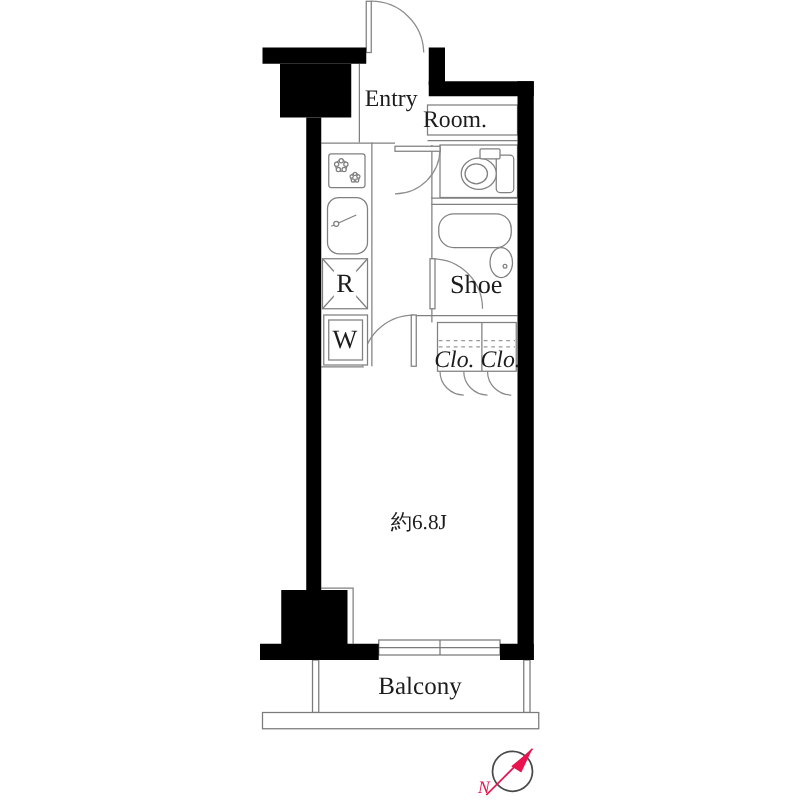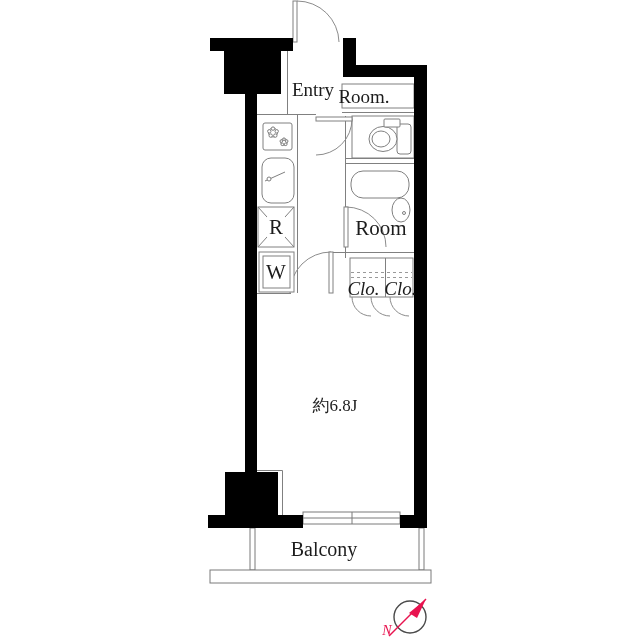--- a/index.html
+++ b/index.html
@@ -141,22 +141,22 @@
       <rect x="343" y="38" width="13" height="30"></rect>
     </g>
 
     <g>
       <circle cx="410" cy="617" r="16" fill="none" stroke="#4a4a4a" stroke-width="1.4"></circle>
       <line x1="389" y1="636" x2="426" y2="599" stroke="#e8134f" stroke-width="1.4"></line>
       <polygon points="426,599 409,613 417,618" fill="#e8134f" stroke="none"></polygon>
     </g>
   </svg>
 
-  <div class="lbl lbl-entry" style="left:313px;top:89px;">Entry</div>
+  <div class="lbl lbl-entry" style="left:313px;top:79px;">Entry</div>
   <div class="lbl lbl-shoe" style="left:364px;top:96px;">Room.</div>
   <div class="lbl lbl-appliance" style="left:276px;top:227px;">R</div>
   <div class="lbl lbl-appliance" style="left:276px;top:272px;">W</div>
-  <div class="lbl lbl-bath" style="left:381px;top:228px;">Room</div>
+  <div class="lbl lbl-bath" style="left:381px;top:228px;">Shoe</div>
   <div class="lbl lbl-clo" style="left:382px;top:288px;">Clo. Clo.</div>
-  <div class="lbl lbl-area" style="left:335px;top:405px;">約6.8J</div>
-  <div class="lbl lbl-balcony" style="left:324px;top:549px;">Balcony</div>
+  <div class="lbl lbl-area" style="left:335px;top:418px;">約6.8J</div>
+  <div class="lbl lbl-balcony" style="left:336px;top:549px;">Balcony</div>
   <div class="lbl lbl-north" style="left:387px;top:631px;">N</div>
 </div>
 
 </body></html>

